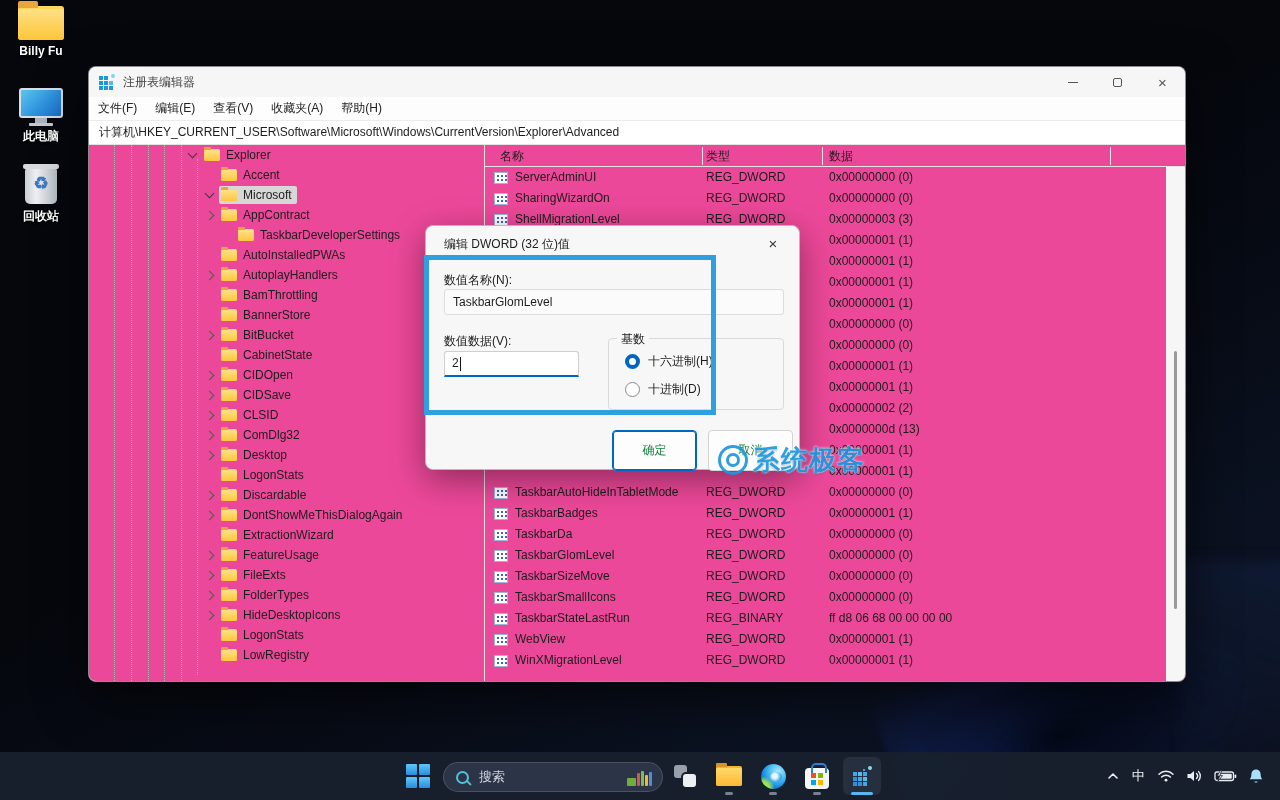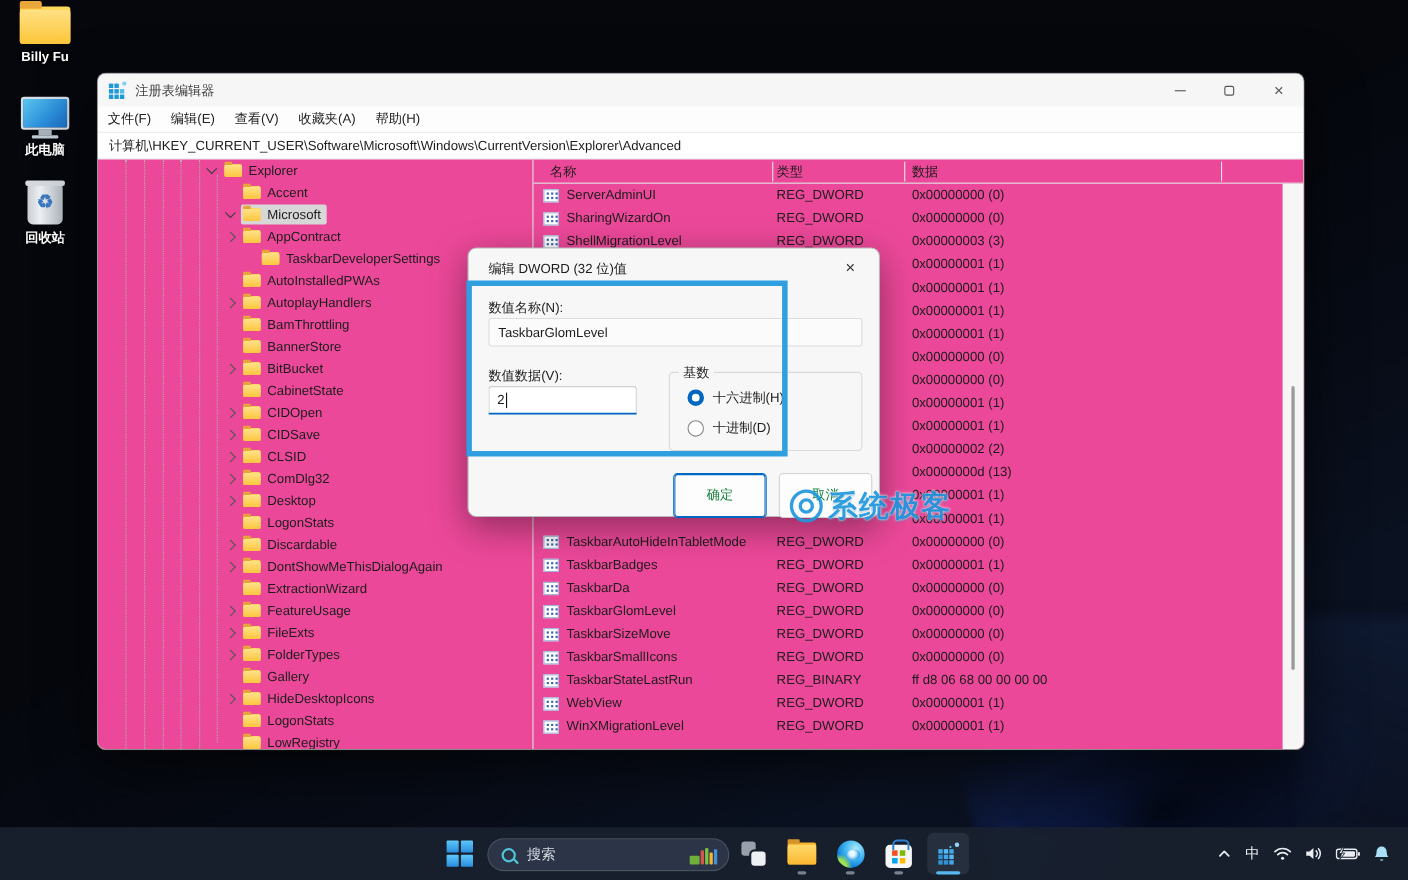--- a/index.html
+++ b/index.html
@@ -395,27 +395,20 @@
       <span class="tlabel">FileExts</span>
     </span>
   </div>
           <div class="titem" style="padding-left: 117px;">
     <span class="chev right"></span>
     <span class="tsel">
       <span class="tfolder"></span>
       <span class="tlabel">FolderTypes</span>
     </span>
   </div>
-          <div class="titem" style="padding-left: 117px;">
-    <span class="chev hiddenx"></span>
-    <span class="tsel">
-      <span class="tfolder"></span>
-      <span class="tlabel">Gallery</span>
-    </span>
-  </div>
           <div class="titem" style="padding-left: 117px; text-align: right;">
     <span class="chev right"></span>
     <span class="tsel">
       <span class="tfolder"></span>
       <span class="tlabel">HideDesktopIcons</span>
     </span>
   </div>
           <div class="titem" style="padding-left: 117px;">
     <span class="chev hiddenx"></span>
     <span class="tsel">

